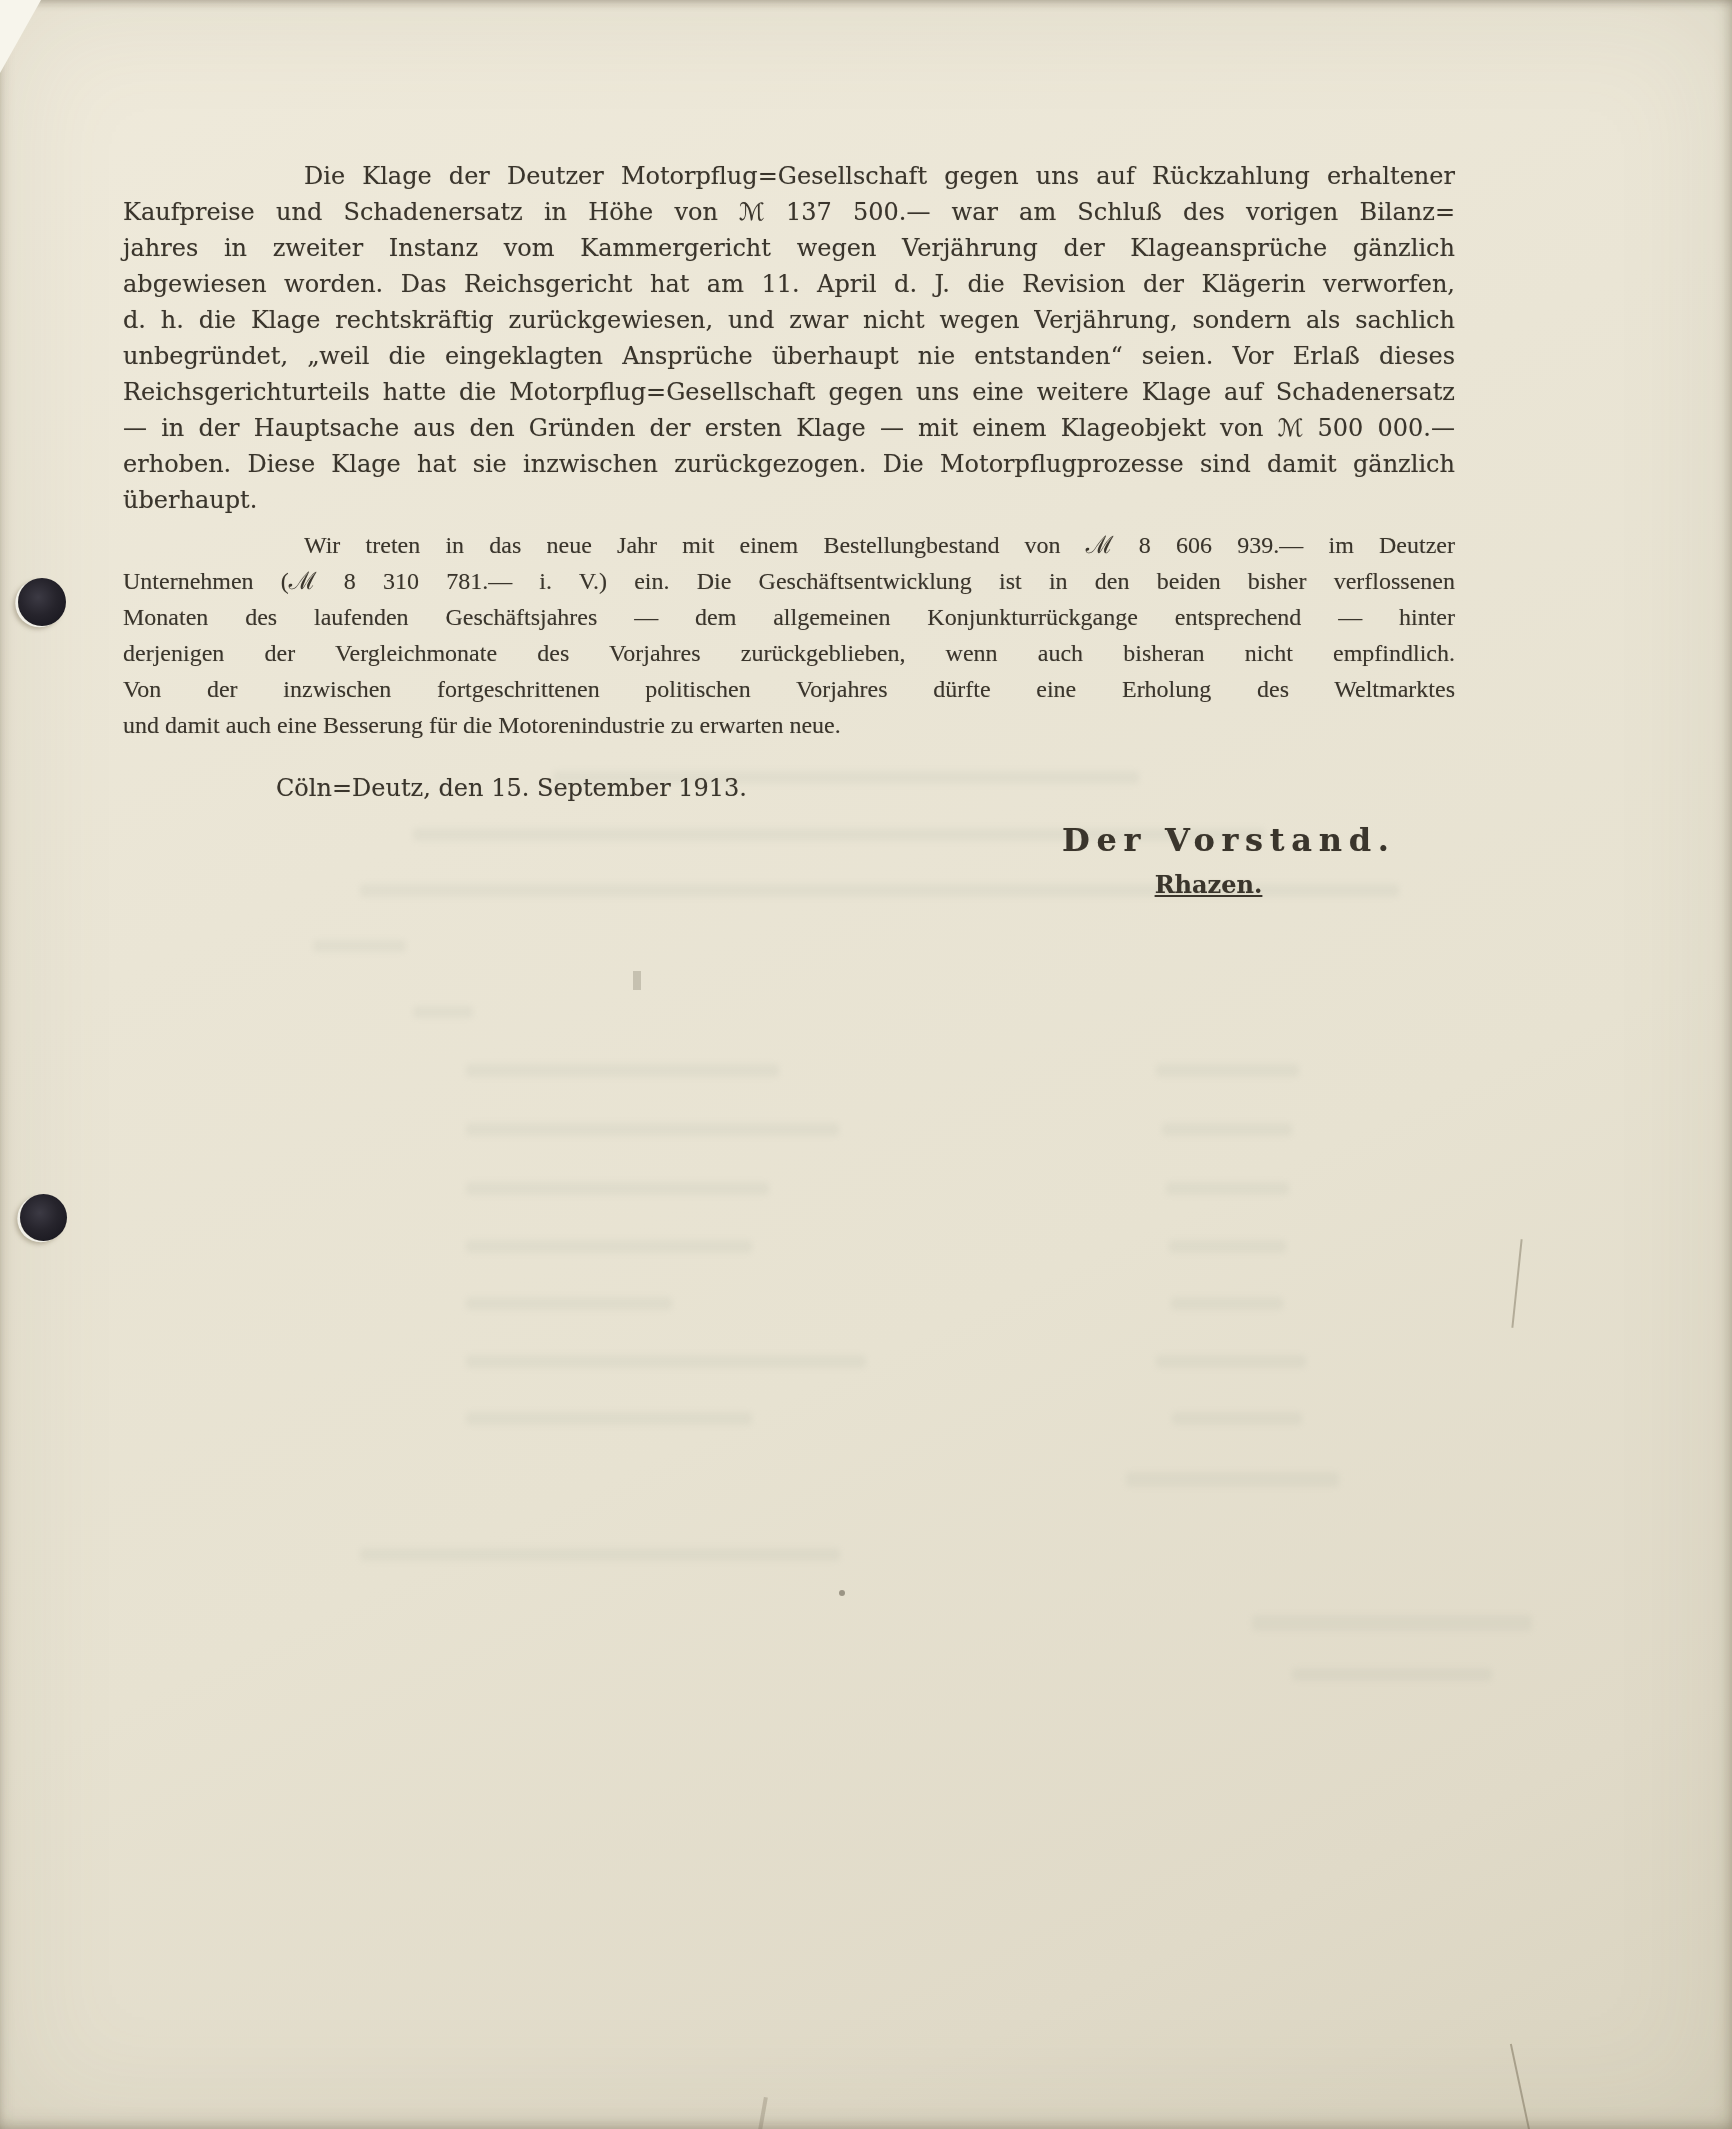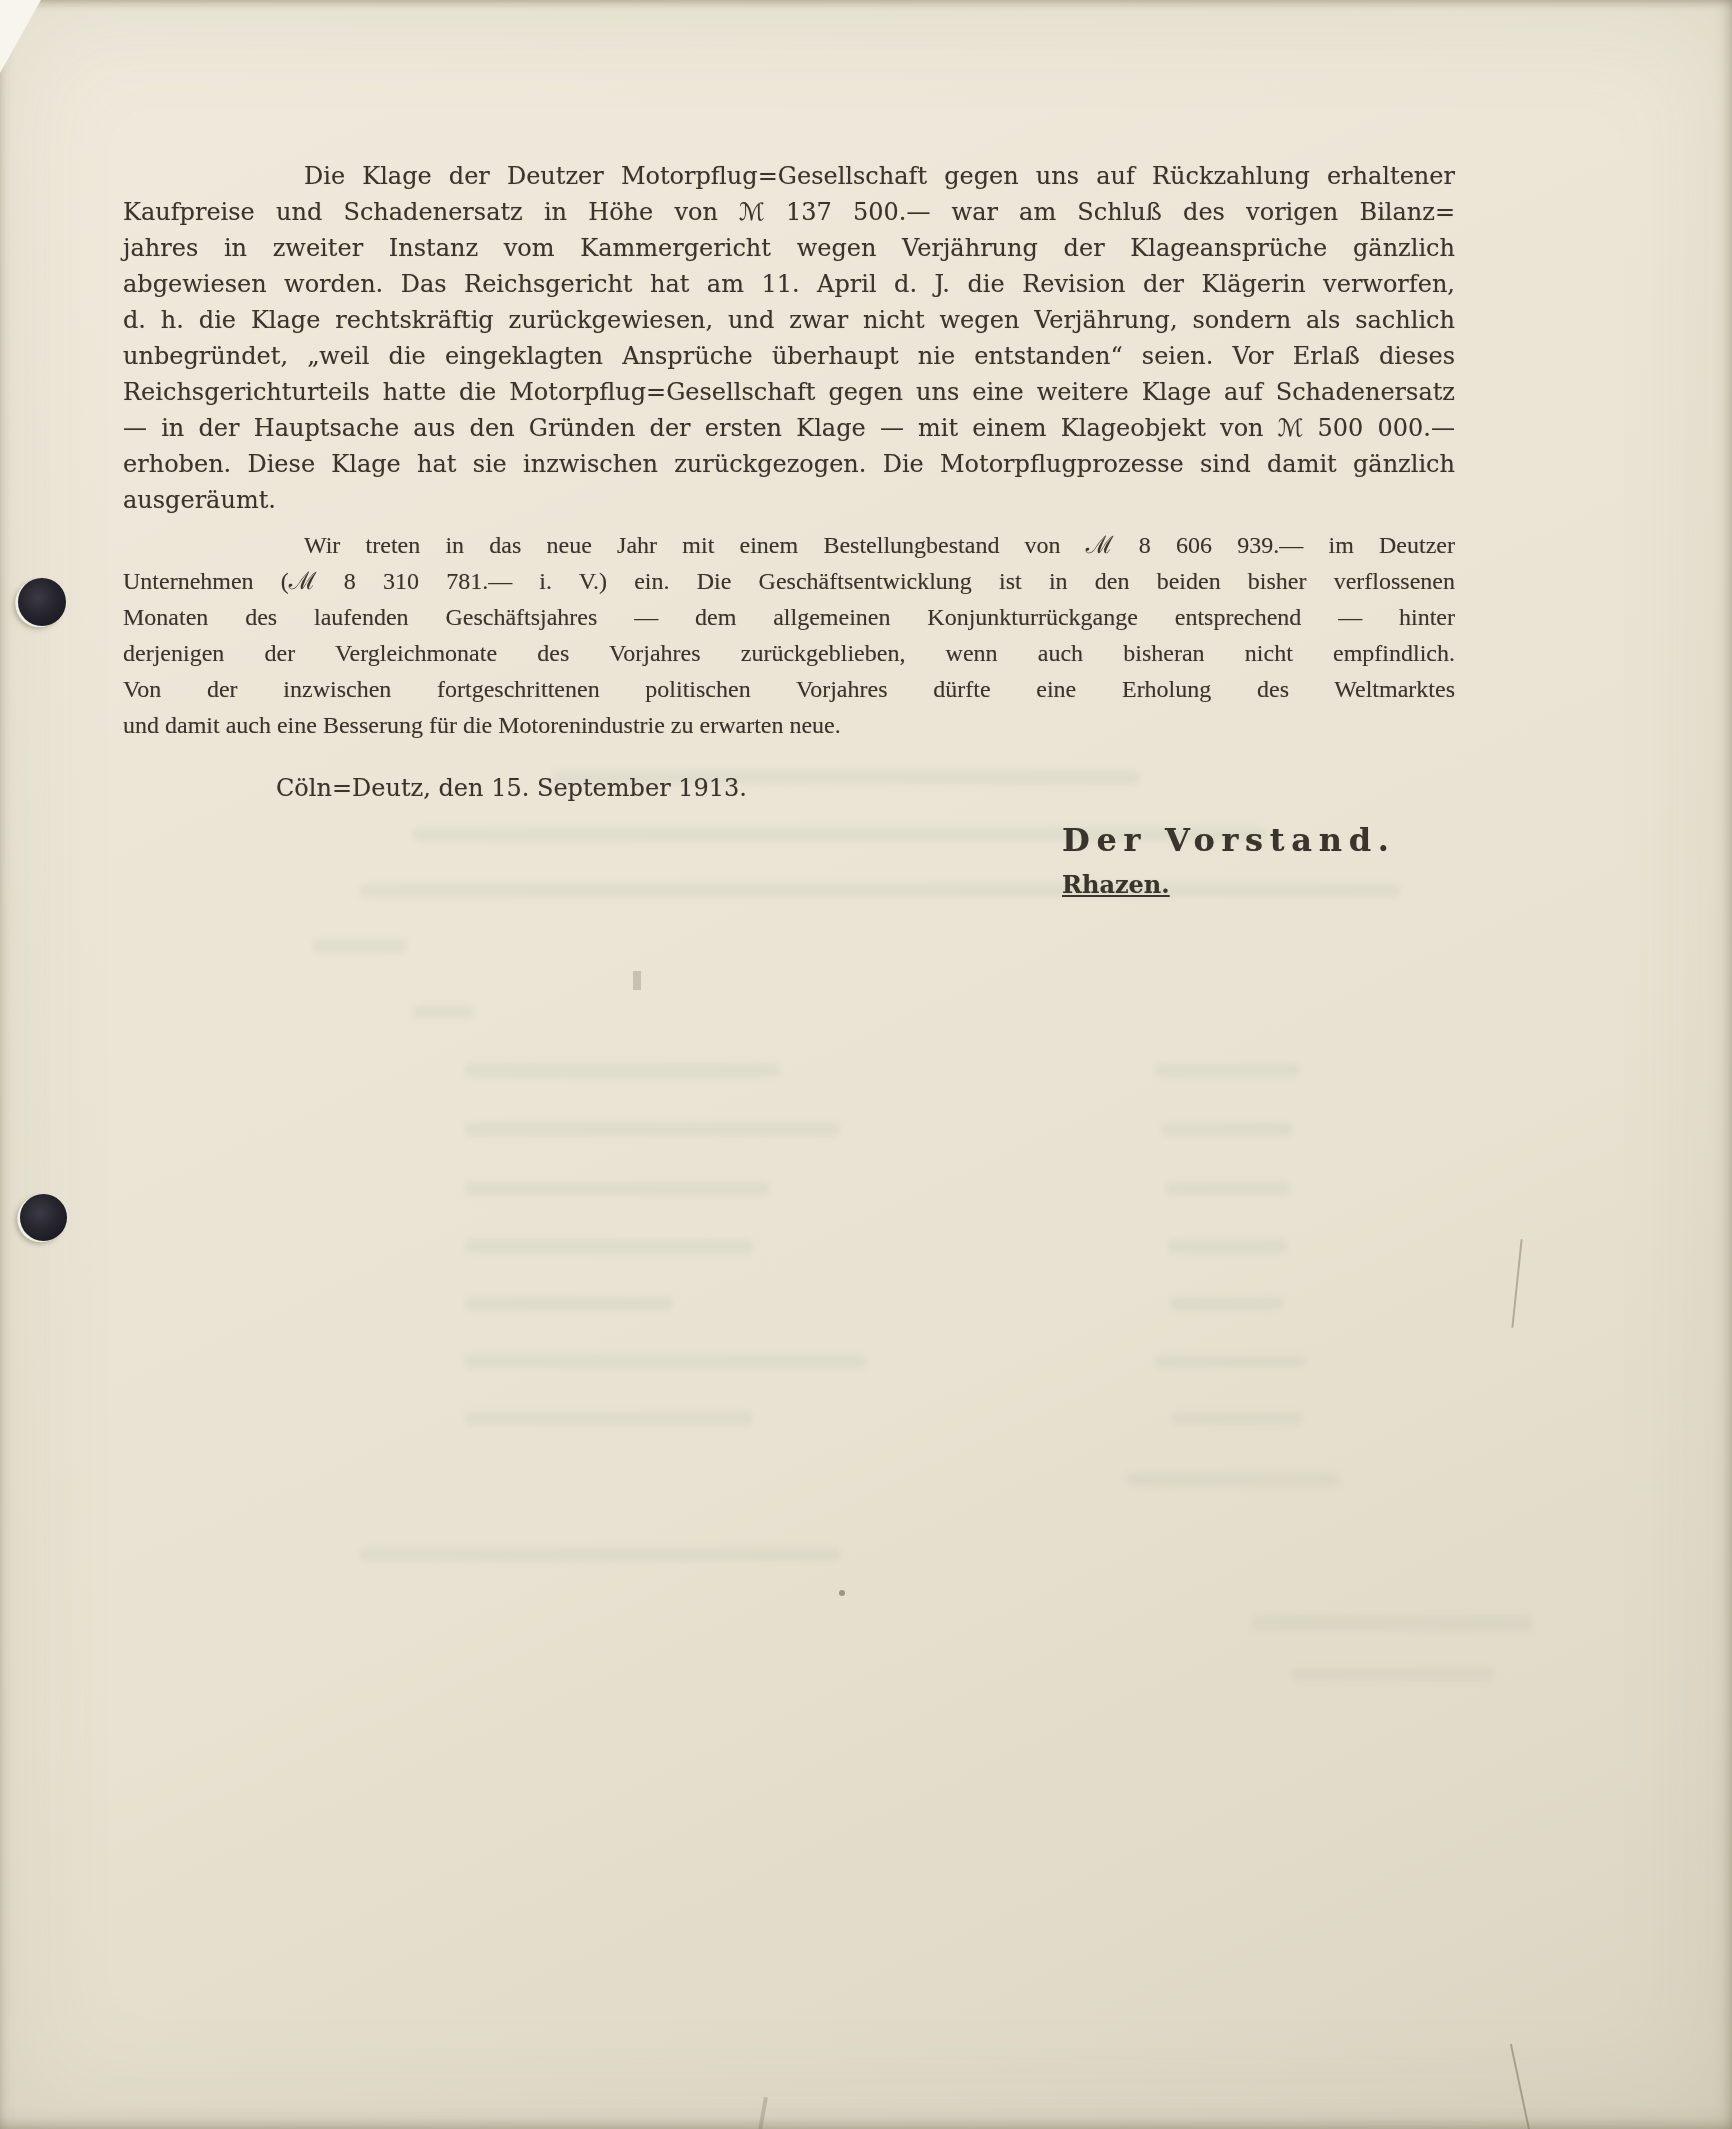--- a/index.html
+++ b/index.html
@@ -41,20 +41,21 @@
   }
   .line.indent{text-indent:181px;}
   .line.last{text-align:left;text-align-last:left;}
   .paragraph-2{margin-top:9.3px;font-family:Liberation Serif, serif;}
   .dateline{
     margin-top:27px;margin-left:153px;
     height:36px;line-height:36px;font-size:24px;
   }
   .signature{
     margin-top:13.3px;margin-left:939px;width:293px;
+    text-align:center;
   }
   .signature-title{
     font-size:32px;font-weight:700;letter-spacing:6.7px;line-height:41px;
     white-space:nowrap;
   }
   .signature-name{
     margin-top:10.7px;font-size:24px;font-weight:700;line-height:27px;text-decoration:underline;
   }
 
   .ghost{position:absolute;background:#96a091;opacity:.10;filter:blur(3.3px);border-radius:2.7px;}
@@ -100,21 +101,21 @@
     <section class="paragraph-1">
       <div class="line indent">Die Klage der Deutzer Motorpflug=Gesellschaft gegen uns auf Rückzahlung erhaltener</div>
       <div class="line">Kaufpreise und Schadenersatz in Höhe von ℳ 137 500.— war am Schluß des vorigen Bilanz=</div>
       <div class="line">jahres in zweiter Instanz vom Kammergericht wegen Verjährung der Klageansprüche gänzlich</div>
       <div class="line">abgewiesen worden.  Das Reichsgericht hat am 11. April d. J. die Revision der Klägerin verworfen,</div>
       <div class="line">d. h. die Klage rechtskräftig zurückgewiesen, und zwar nicht wegen Verjährung, sondern als sachlich</div>
       <div class="line">unbegründet, „weil die eingeklagten Ansprüche überhaupt nie entstanden“ seien.  Vor Erlaß dieses</div>
       <div class="line">Reichsgerichturteils hatte die Motorpflug=Gesellschaft gegen uns eine weitere Klage auf Schadenersatz</div>
       <div class="line">— in der Hauptsache aus den Gründen der ersten Klage — mit einem Klageobjekt von ℳ 500 000.—</div>
       <div class="line">erhoben.  Diese Klage hat sie inzwischen zurückgezogen.  Die Motorpflugprozesse sind damit gänzlich</div>
-      <div class="line last">ausgeräumt.</div>
+      <div class="line last">überhaupt.</div>
     </section>
 
     <section class="paragraph-2">
       <div class="line indent">Wir treten in das neue Jahr mit einem Bestellungbestand von ℳ 8 606 939.— im Deutzer</div>
       <div class="line">Unternehmen (ℳ 8 310 781.— i. V.) ein.  Die Geschäftsentwicklung ist in den beiden bisher verflossenen</div>
       <div class="line">Monaten des laufenden Geschäftsjahres — dem allgemeinen Konjunkturrückgange entsprechend — hinter</div>
       <div class="line">derjenigen der Vergleichmonate des Vorjahres zurückgeblieben, wenn auch bisheran nicht empfindlich.</div>
       <div class="line">Von der inzwischen fortgeschrittenen politischen Vorjahres dürfte eine Erholung des Weltmarktes</div>
       <div class="line last">und damit auch eine Besserung für die Motorenindustrie zu erwarten neue.</div>
     </section>

